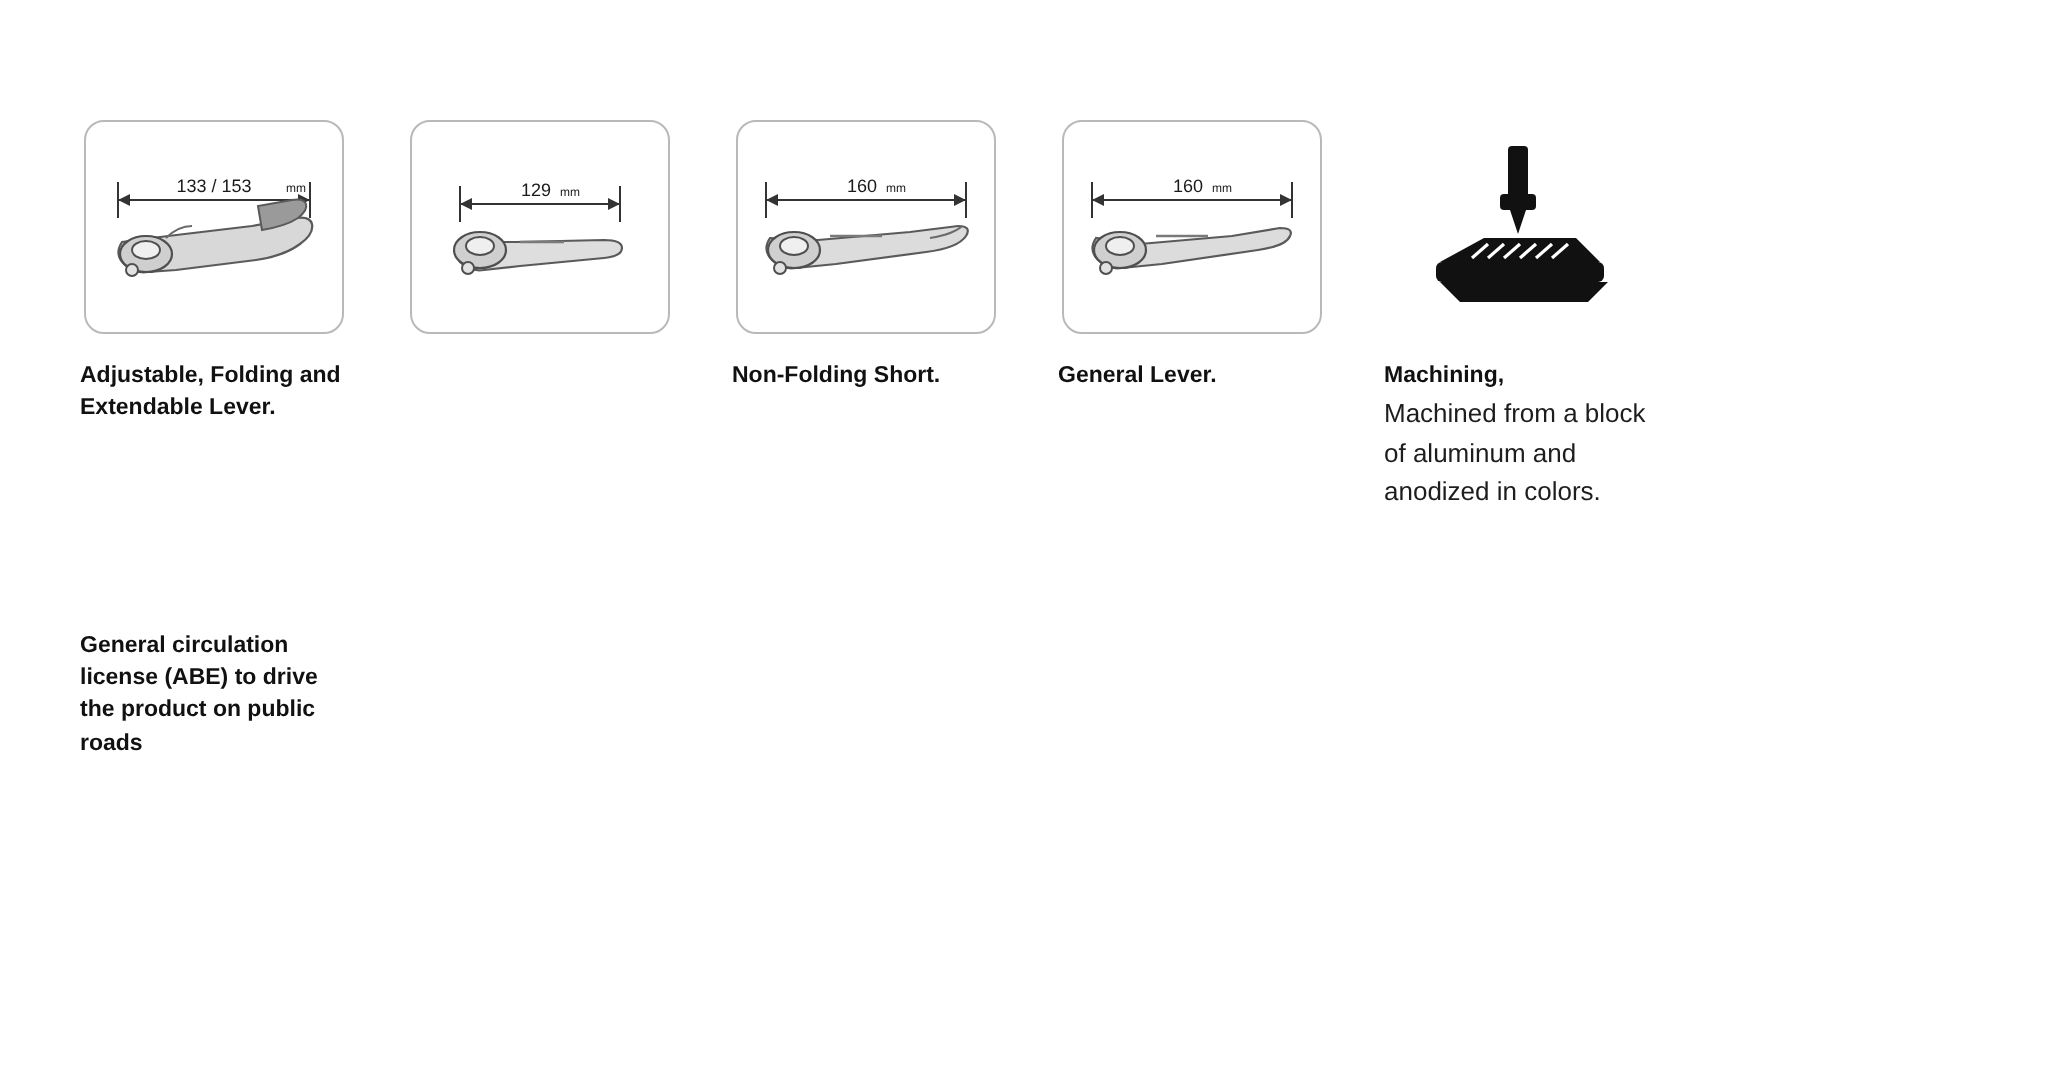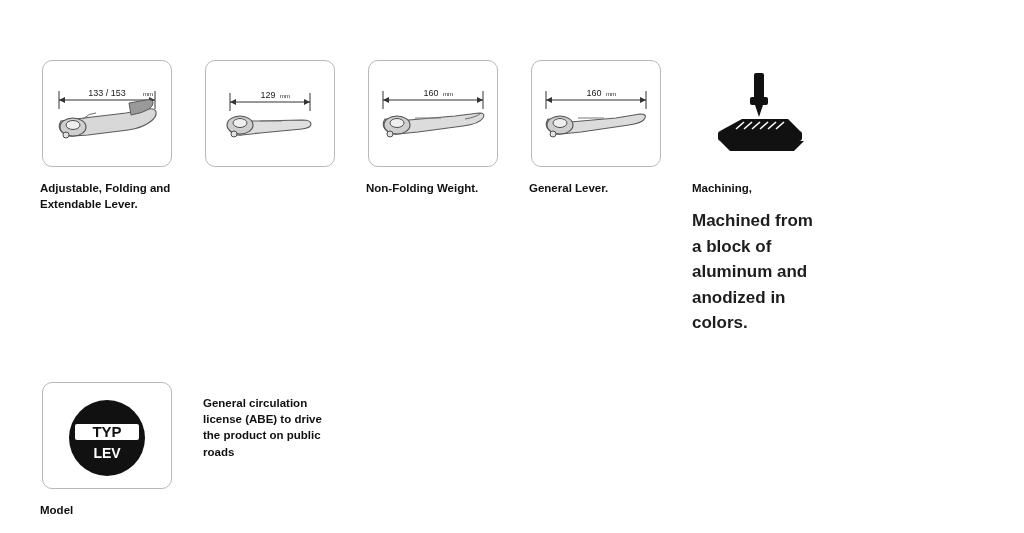--- a/index.html
+++ b/index.html
@@ -58,25 +58,25 @@
     margin-top: 13px;
     text-align: left;
     font-size: 11.5px;
     font-weight: bold;
     line-height: 1.42;
     color: #111111;
     width: 134px;
   }
   .caption .sub {
     display: block;
-    font-weight: bold;
-    font-size: 17px;
+    font-weight: normal;
+    font-size: 13px;
     line-height: 1.5;
     color: #1d1d1d;
-    margin-top: 12px;
+    margin-top: 1px;
   }
   svg { display: block; }
 </style>
 </head>
 <body>
 
 <div class="sheet">
   <div class="grid">
 
     <div class="row row-1">
@@ -148,21 +148,21 @@
               <path d="M16 58 q-4 6 1 11 q5 5 12 4 l20 -2 l45 -6 q16 -2 20 -8 q3 -5 -4 -5 l-24 3 l-46 4 z" fill="#dcdcdc" stroke="#5a5a5a" stroke-width="1.1"></path>
               <ellipse cx="28" cy="64" rx="13" ry="9" fill="#cfcfcf" stroke="#4f4f4f" stroke-width="1.1"></ellipse>
               <ellipse cx="28" cy="62" rx="7" ry="4.5" fill="#efefef" stroke="#4f4f4f" stroke-width="1"></ellipse>
               <circle cx="21" cy="73" r="3" fill="#e2e2e2" stroke="#4f4f4f" stroke-width="1"></circle>
               <path d="M96 58 q12 -2 16 -6" stroke="#6a6a6a" stroke-width="1" fill="none"></path>
               <path d="M46 57 h26" stroke="#7a7a7a" stroke-width="1.2"></path>
             </g>
           </svg>
         </div>
         <div class="caption">
-          <span>Non-Folding Weight.</span>
+          <span>Non-Folding Short.</span>
         </div>
       </div>
 
       <div class="cell">
         <div class="box">
           <svg width="128" height="105" viewBox="0 0 128 105">
             <g stroke="#333" stroke-width="1" fill="none">
               <line x1="14" y1="30" x2="14" y2="48"></line>
               <line x1="114" y1="30" x2="114" y2="48"></line>
               <line x1="14" y1="39" x2="114" y2="39"></line>
@@ -210,33 +210,20 @@
           <span>Machining,</span>
           <span class="sub">Machined from a block of aluminum and anodized in colors.</span>
         </div>
       </div>
 
 
     </div>
 
     <div class="row row-2">
 
-      <div class="cell">
-        <div class="box">
-          <svg width="112" height="100" viewBox="0 0 112 100">
-            <circle cx="56" cy="50" r="38" fill="#111111"></circle>
-            <rect x="24" y="36" width="64" height="16" rx="2" fill="#ffffff"></rect>
-            <text x="56" y="49" text-anchor="middle" font-family="'Liberation Sans', sans-serif" font-size="15" font-weight="bold" fill="#111111">TYP</text>
-            <text x="56" y="70" text-anchor="middle" font-family="'Liberation Sans', sans-serif" font-size="14" font-weight="bold" fill="#ffffff">LEV</text>
-          </svg>
-        </div>
-        <div class="caption">
-          <span>Model</span>
-        </div>
-      </div>
 
       <div class="cell">
         <div class="caption">
           <span>General circulation license (ABE) to drive the product on public roads</span>
         </div>
       </div>
 
       <div class="cell">
       </div>
 

